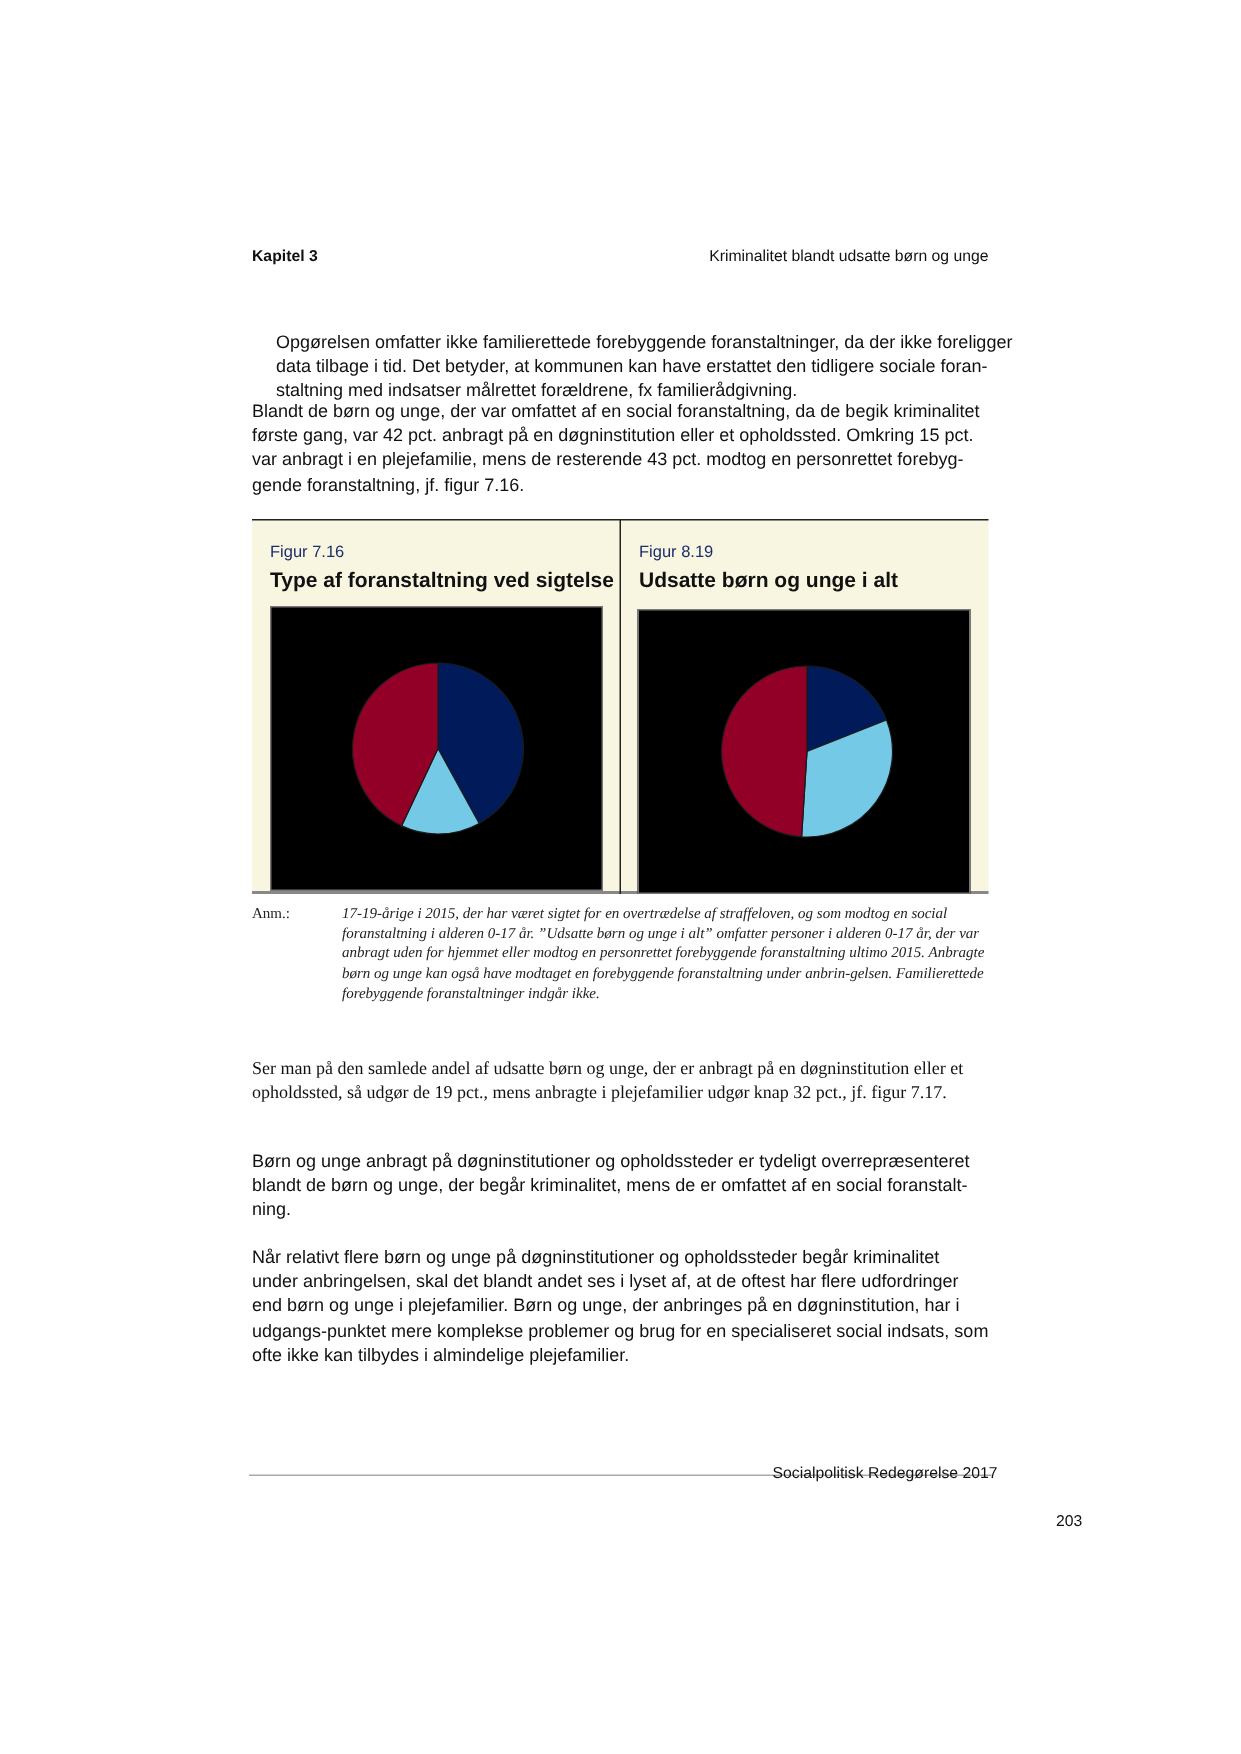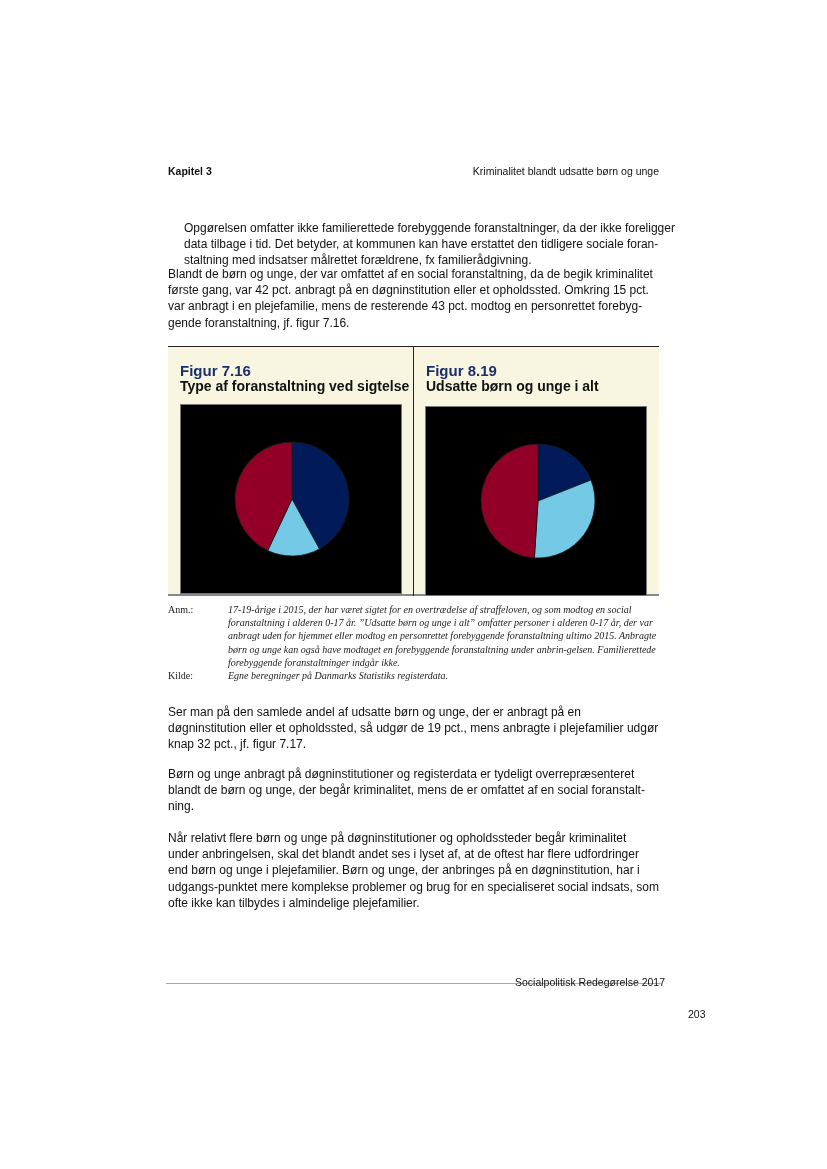--- a/index.html
+++ b/index.html
@@ -3,30 +3,30 @@
 <meta charset="utf-8">
 <style>
   html, body { margin:0; padding:0; background:#ffffff; }
   body { width:827px; height:1169px; position:relative; overflow:hidden; font-family:"Liberation Sans", sans-serif; color:#111; }
   .abs { position:absolute; }
   .hdr-left { left:168px; top:165px; font-size:10.5px; font-weight:bold; }
   .hdr-right { right:168px; top:165px; font-size:10.5px; text-align:left;padding-left:36px; }
   .para { left:168px; width:492px; font-size:12px; line-height:16.2px; }
   .panel { left:168px; top:346px; width:491px; height:250px; background:#f8f6e1; border-top:1px solid #222; border-bottom:2px solid #888; box-sizing:border-box; }
   .divider { left:413px; top:346px; width:1px; height:250px; background:#222; }
-  .fig-num { font-size:15px; font-weight:bold; color:#1b2f6b; }
+  .fig-num { font-size:11px; font-weight:normal; color:#1b2f6b; }
   .fig-title { font-size:14px; font-weight:bold; color:#111; }
   .chart-box { background:#000; border:1px solid #777; box-sizing:border-box; }
   .note { left:168px; width:492px; font-family:"Liberation Serif", serif; font-size:10px; line-height:13.2px; color:#222; }
   .note-row { display:flex;gap:28px; }
   .note-label { width:32px; flex:none; }
   .note-text { flex:1;font-style:italic; }
   .footer-line { left:166px; top:983px; width:495px; height:1px; background:#aaa; }
   .footer-title { left:515px; top:976px; font-size:10.5px; }
-  .footer-page { left:688px; top:1008px; font-size:10.5px; }
+  .footer-page { left:704px; top:1008px; font-size:10.5px; }
 </style>
 </head>
 <body>
 
 <div class="abs hdr-left">Kapitel 3</div>
 <div class="abs hdr-right">Kriminalitet blandt udsatte børn og unge</div>
 
 <p class="abs para" style="top:204px;margin:16px;">Opgørelsen omfatter ikke familierettede forebyggende foranstaltninger, da der ikke foreligger data tilbage i tid. Det betyder, at kommunen kan have erstattet den tidligere sociale foran-staltning med indsatser målrettet forældrene, fx familierådgivning.</p>
 <p class="abs para" style="top:266px;margin:0;">Blandt de børn og unge, der var omfattet af en social foranstaltning, da de begik kriminalitet første gang, var 42 pct. anbragt på en døgninstitution eller et opholdssted. Omkring 15 pct. var anbragt i en plejefamilie, mens de resterende 43 pct. modtog en personrettet forebyg-gende foranstaltning, jf. figur 7.16.</p>
 
@@ -55,25 +55,21 @@
         <path d="M0,0 L-3.579059613170864,56.88752352041148 A57,57 0 0 1 -1.047073013270987e-14,-57 Z" fill="#930027" stroke="#1a1a1a" stroke-width="0.8"></path>
       </g>
   </svg>
 </div>
 
 <div class="abs note" style="top:603px;">
   <div class="note-row">
     <span class="note-label">Anm.:</span>
     <span class="note-text">17-19-årige i 2015, der har været sigtet for en overtrædelse af straffeloven, og som modtog en social foranstaltning i alderen 0-17 år. ”Udsatte børn og unge i alt” omfatter personer i alderen 0-17 år, der var anbragt uden for hjemmet eller modtog en personrettet forebyggende foranstaltning ultimo 2015. Anbragte børn og unge kan også have modtaget en forebyggende foranstaltning under anbrin-gelsen. Familierettede forebyggende foranstaltninger indgår ikke.</span>
   </div>
-  <div class="note-row">
-    <span class="note-label">Kilde:</span>
-    <span class="note-text">Egne beregninger på Danmarks Statistiks registerdata.</span>
-  </div>
 </div>
 
-<p class="abs para" style="top:704px;margin:0;">Ser man på den samlede andel af udsatte børn og unge, der er anbragt på en døgninstitution eller et opholdssted, så udgør de 19 pct., mens anbragte i plejefamilier udgør knap 32 pct., jf. figur 7.17.</p>
-<p class="abs para" style="top:766px;margin:0;">Børn og unge anbragt på døgninstitutioner og registerdata er tydeligt overrepræsenteret blandt de børn og unge, der begår kriminalitet, mens de er omfattet af en social foranstalt-ning.</p>
+<p class="abs para" style="top:704px;margin:0;font-family:Liberation Serif, serif;">Ser man på den samlede andel af udsatte børn og unge, der er anbragt på en døgninstitution eller et opholdssted, så udgør de 19 pct., mens anbragte i plejefamilier udgør knap 32 pct., jf. figur 7.17.</p>
+<p class="abs para" style="top:766px;margin:0;">Børn og unge anbragt på døgninstitutioner og opholdssteder er tydeligt overrepræsenteret blandt de børn og unge, der begår kriminalitet, mens de er omfattet af en social foranstalt-ning.</p>
 <p class="abs para" style="top:830px;margin:0;">Når relativt flere børn og unge på døgninstitutioner og opholdssteder begår kriminalitet under anbringelsen, skal det blandt andet ses i lyset af, at de oftest har flere udfordringer end børn og unge i plejefamilier. Børn og unge, der anbringes på en døgninstitution, har i udgangs-punktet mere komplekse problemer og brug for en specialiseret social indsats, som ofte ikke kan tilbydes i almindelige plejefamilier.</p>
 
 <div class="abs footer-line"></div>
 <div class="abs footer-title">Socialpolitisk Redegørelse 2017</div>
 <div class="abs footer-page">203</div>
 
 </body></html>

